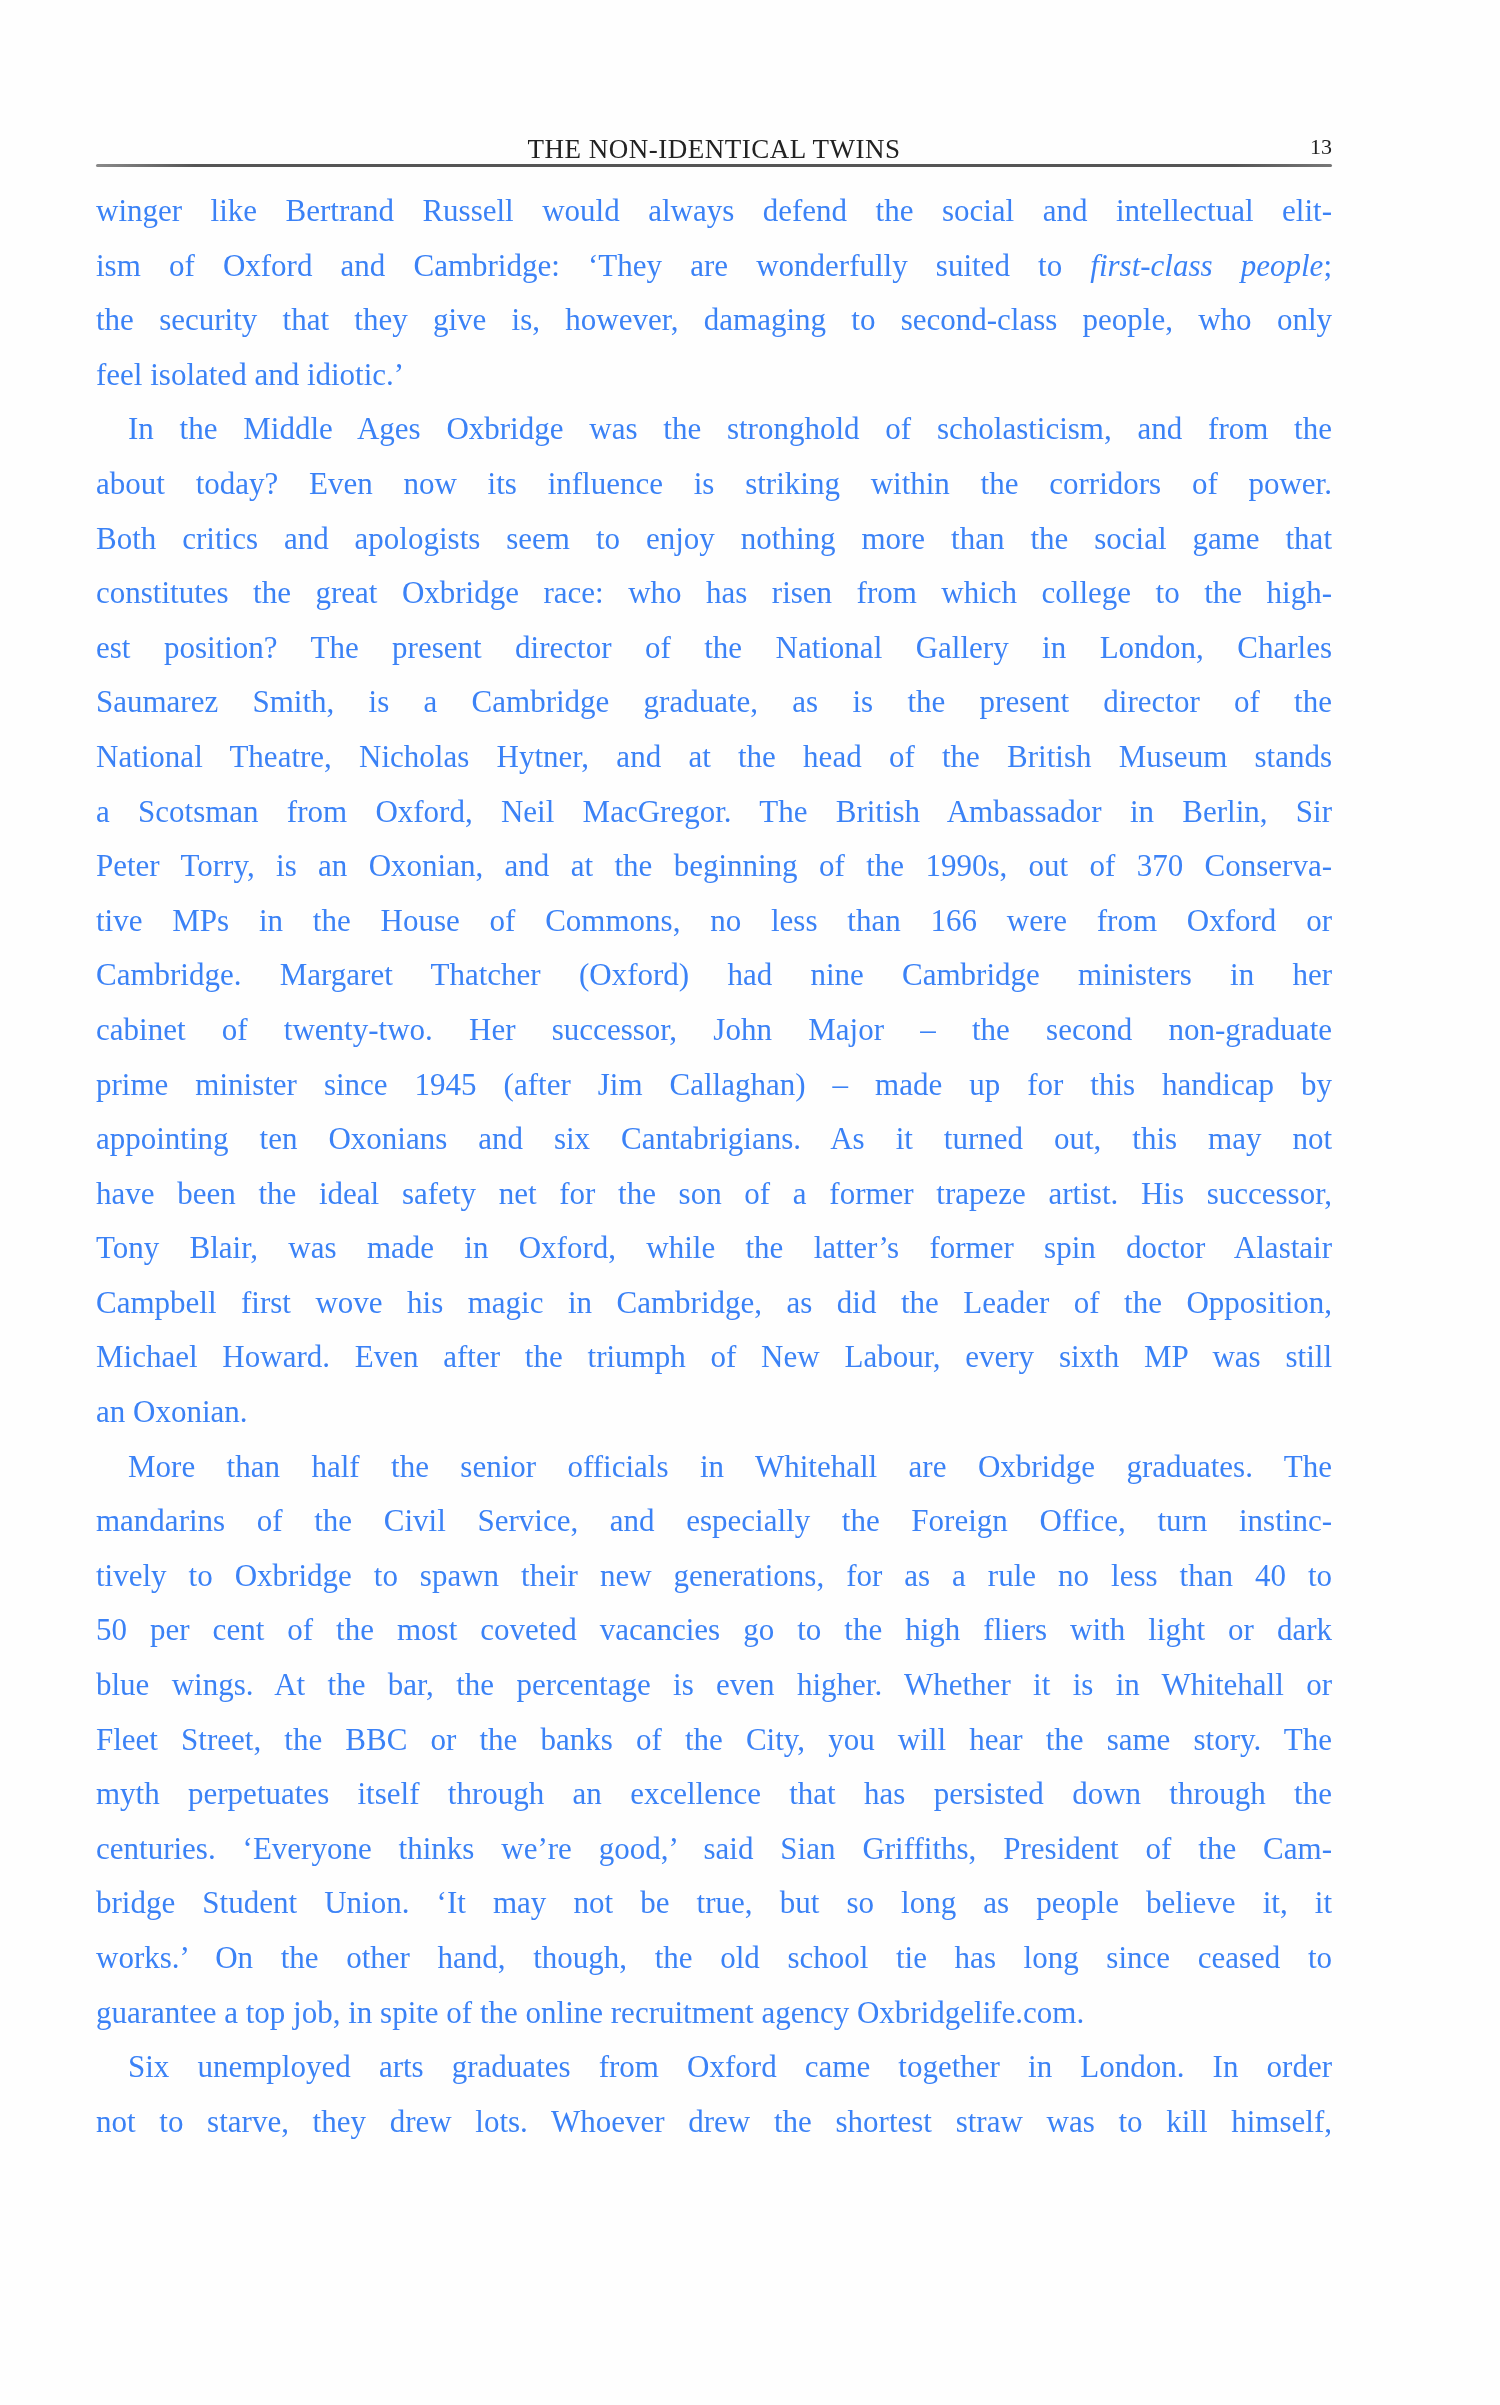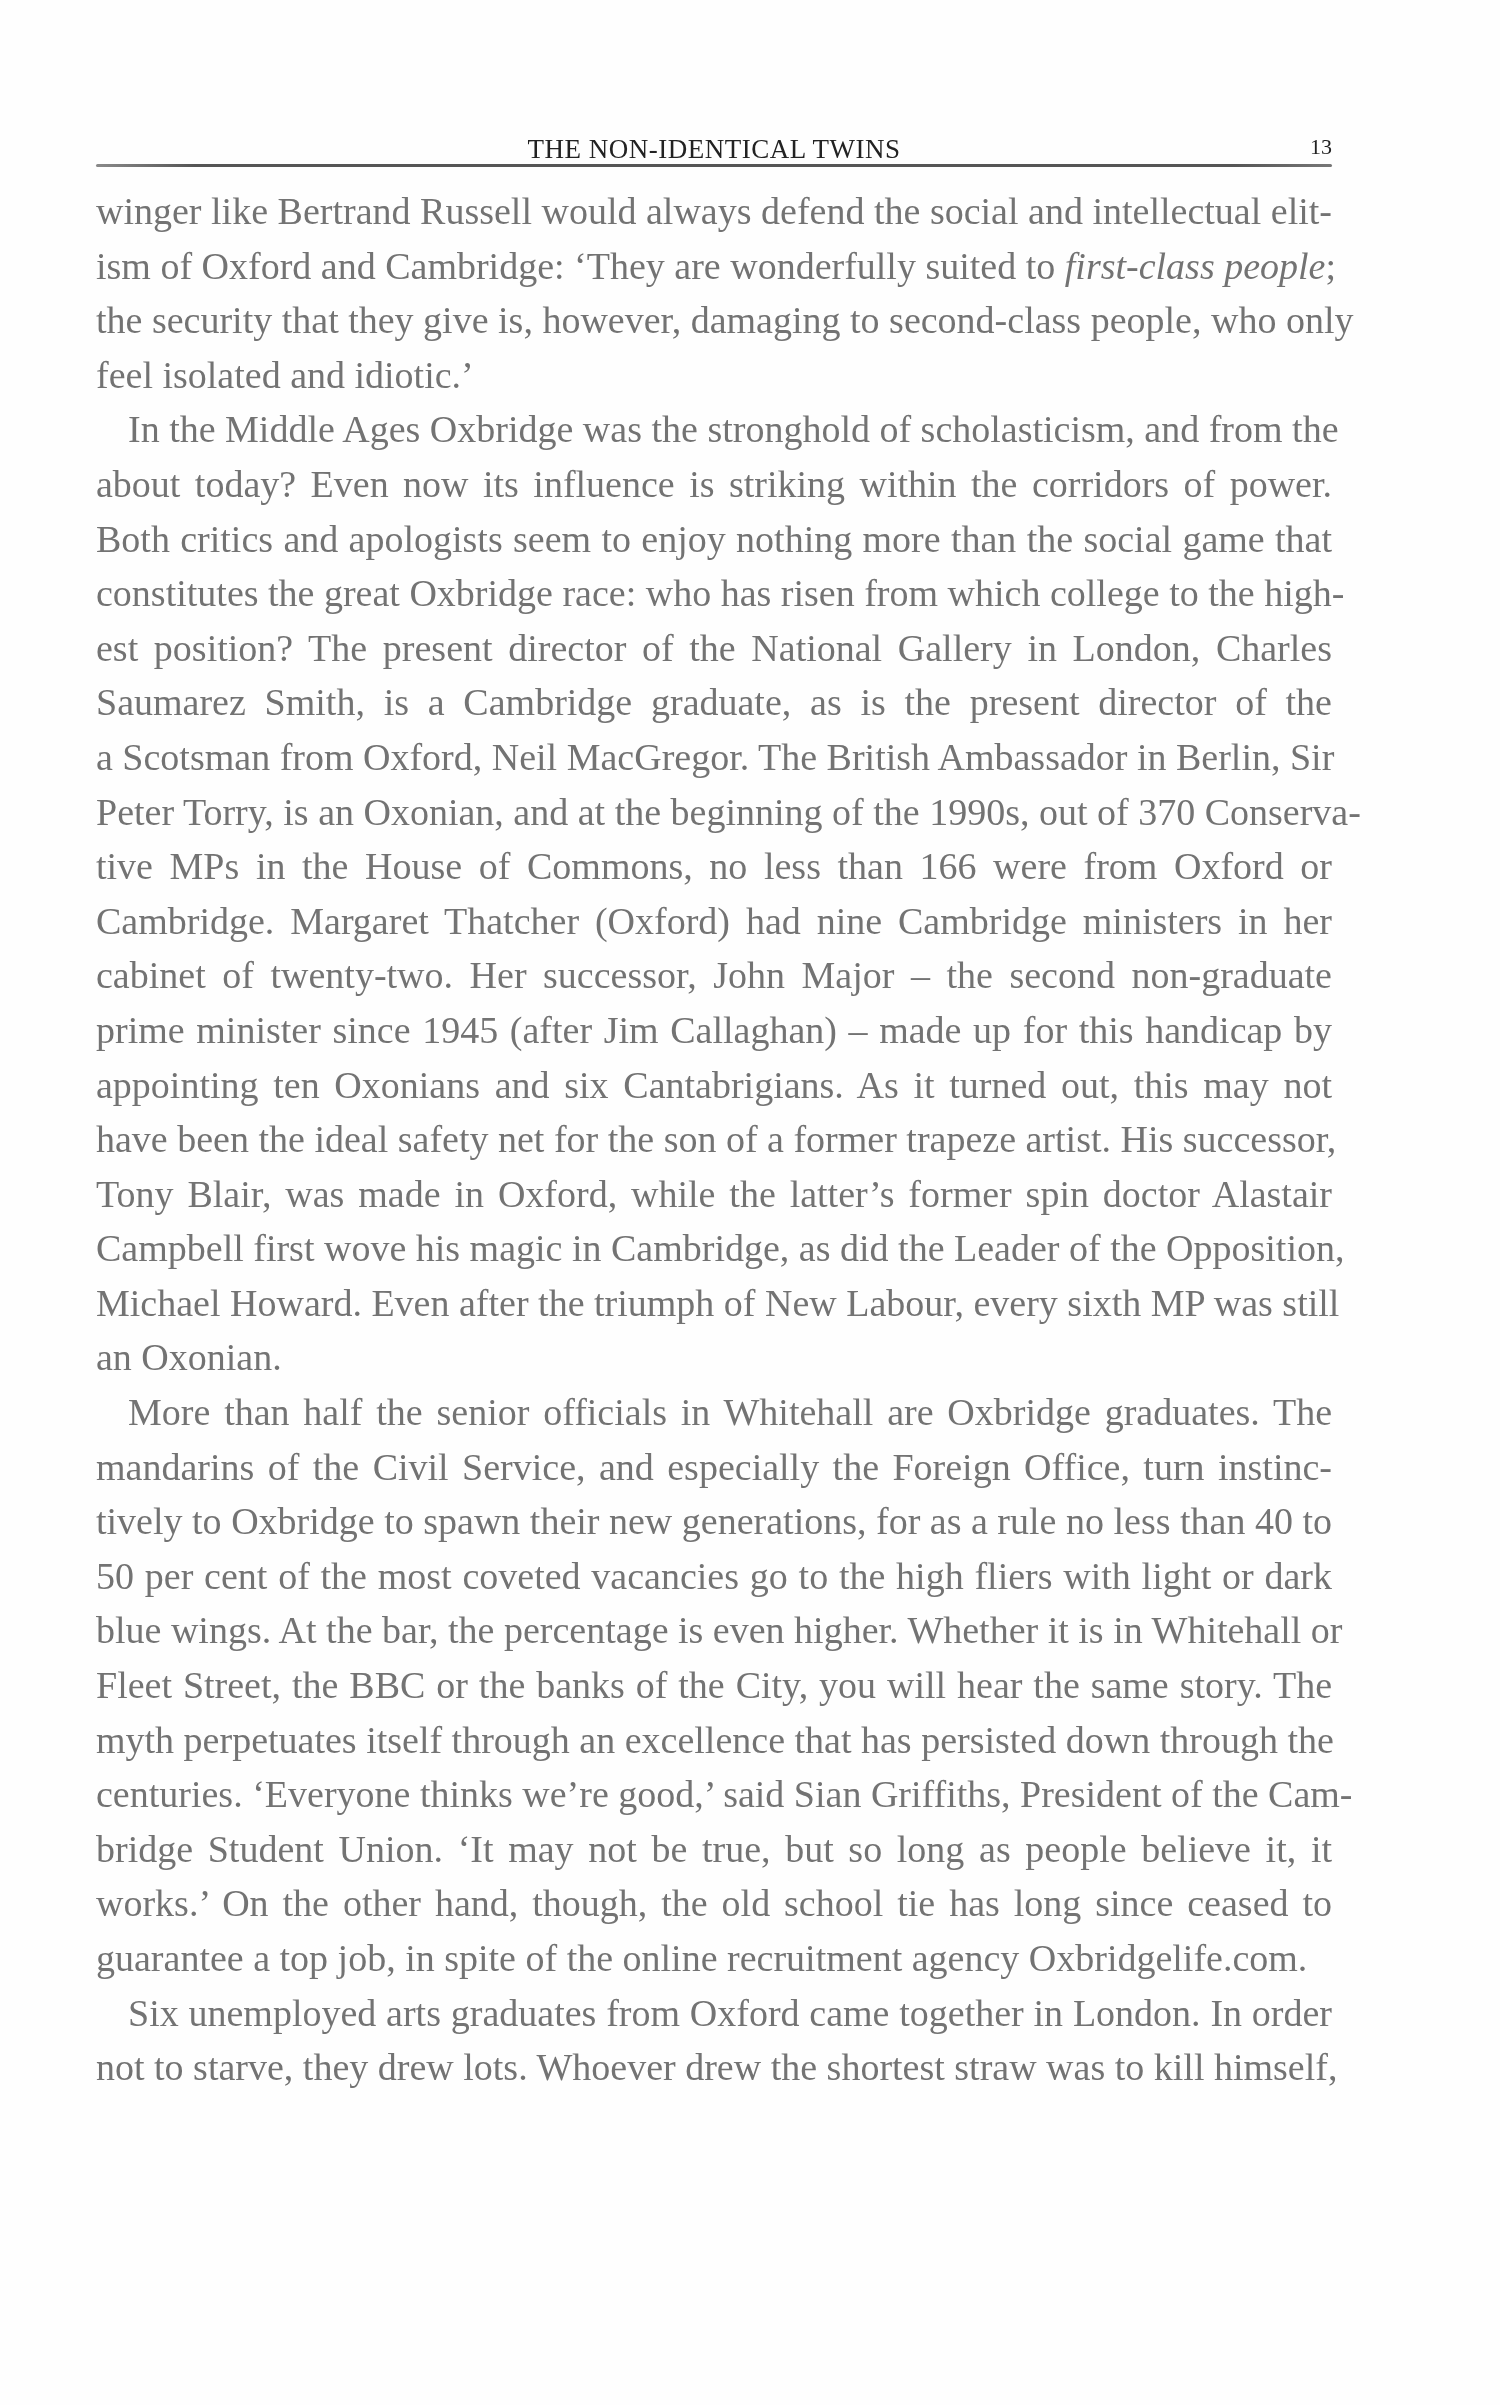--- a/index.html
+++ b/index.html
@@ -14,21 +14,21 @@
     font-size: 27px; letter-spacing: 0.5px; text-transform: uppercase;
   }
   .folio { position: absolute; right: 0; top: 0; font-size: 22px; }
   .rule {
     position: absolute; left: 96px; top: 164px; width: 1236px; height: 3px;
     background: linear-gradient(to right, #8a8a8a 0%, #555 8%, #555 92%, #777 100%);
     border-radius: 2px;
   }
   .body-text {
     position: absolute; left: 96px; top: 184px; width: 1236px;
-    font-family: "Liberation Serif", serif; font-size: 38px; color: #737373;
+    font-family: "Liberation Serif", serif; font-size: 31px; color: #3b82f6;
   }
   .line {
     display: block; height: 54.6px; line-height: 54.6px;
     text-align: justify; text-align-last: justify; white-space: nowrap;
     overflow: visible;
   }
   .line.last { text-align-last: left; font-family: Liberation Serif, serif; }
   .line.indent { padding-left: 32px; }
   .line span.it { font-style: italic; }
 </style>
@@ -52,20 +52,21 @@
       <span class="line last">feel isolated and idiotic.’</span>
     </div>
 
     <div>
       <span class="line indent">In the Middle Ages Oxbridge was the stronghold of scholasticism, and from the</span>
       <span class="line">about today? Even now its influence is striking within the corridors of power.</span>
       <span class="line">Both critics and apologists seem to enjoy nothing more than the social game that</span>
       <span class="line">constitutes the great Oxbridge race: who has risen from which college to the high-</span>
       <span class="line">est position? The present director of the National Gallery in London, Charles</span>
       <span class="line">Saumarez Smith, is a Cambridge graduate, as is the present director of the</span>
+      <span class="line">National Theatre, Nicholas Hytner, and at the head of the British Museum stands</span>
       <span class="line">a Scotsman from Oxford, Neil MacGregor. The British Ambassador in Berlin, Sir</span>
       <span class="line">Peter Torry, is an Oxonian, and at the beginning of the 1990s, out of 370 Conserva-</span>
       <span class="line">tive MPs in the House of Commons, no less than 166 were from Oxford or</span>
       <span class="line">Cambridge. Margaret Thatcher (Oxford) had nine Cambridge ministers in her</span>
       <span class="line">cabinet of twenty-two. Her successor, John Major – the second non-graduate</span>
       <span class="line">prime minister since 1945 (after Jim Callaghan) – made up for this handicap by</span>
       <span class="line">appointing ten Oxonians and six Cantabrigians. As it turned out, this may not</span>
       <span class="line">have been the ideal safety net for the son of a former trapeze artist. His successor,</span>
       <span class="line">Tony Blair, was made in Oxford, while the latter’s former spin doctor Alastair</span>
       <span class="line">Campbell first wove his magic in Cambridge, as did the Leader of the Opposition,</span>

